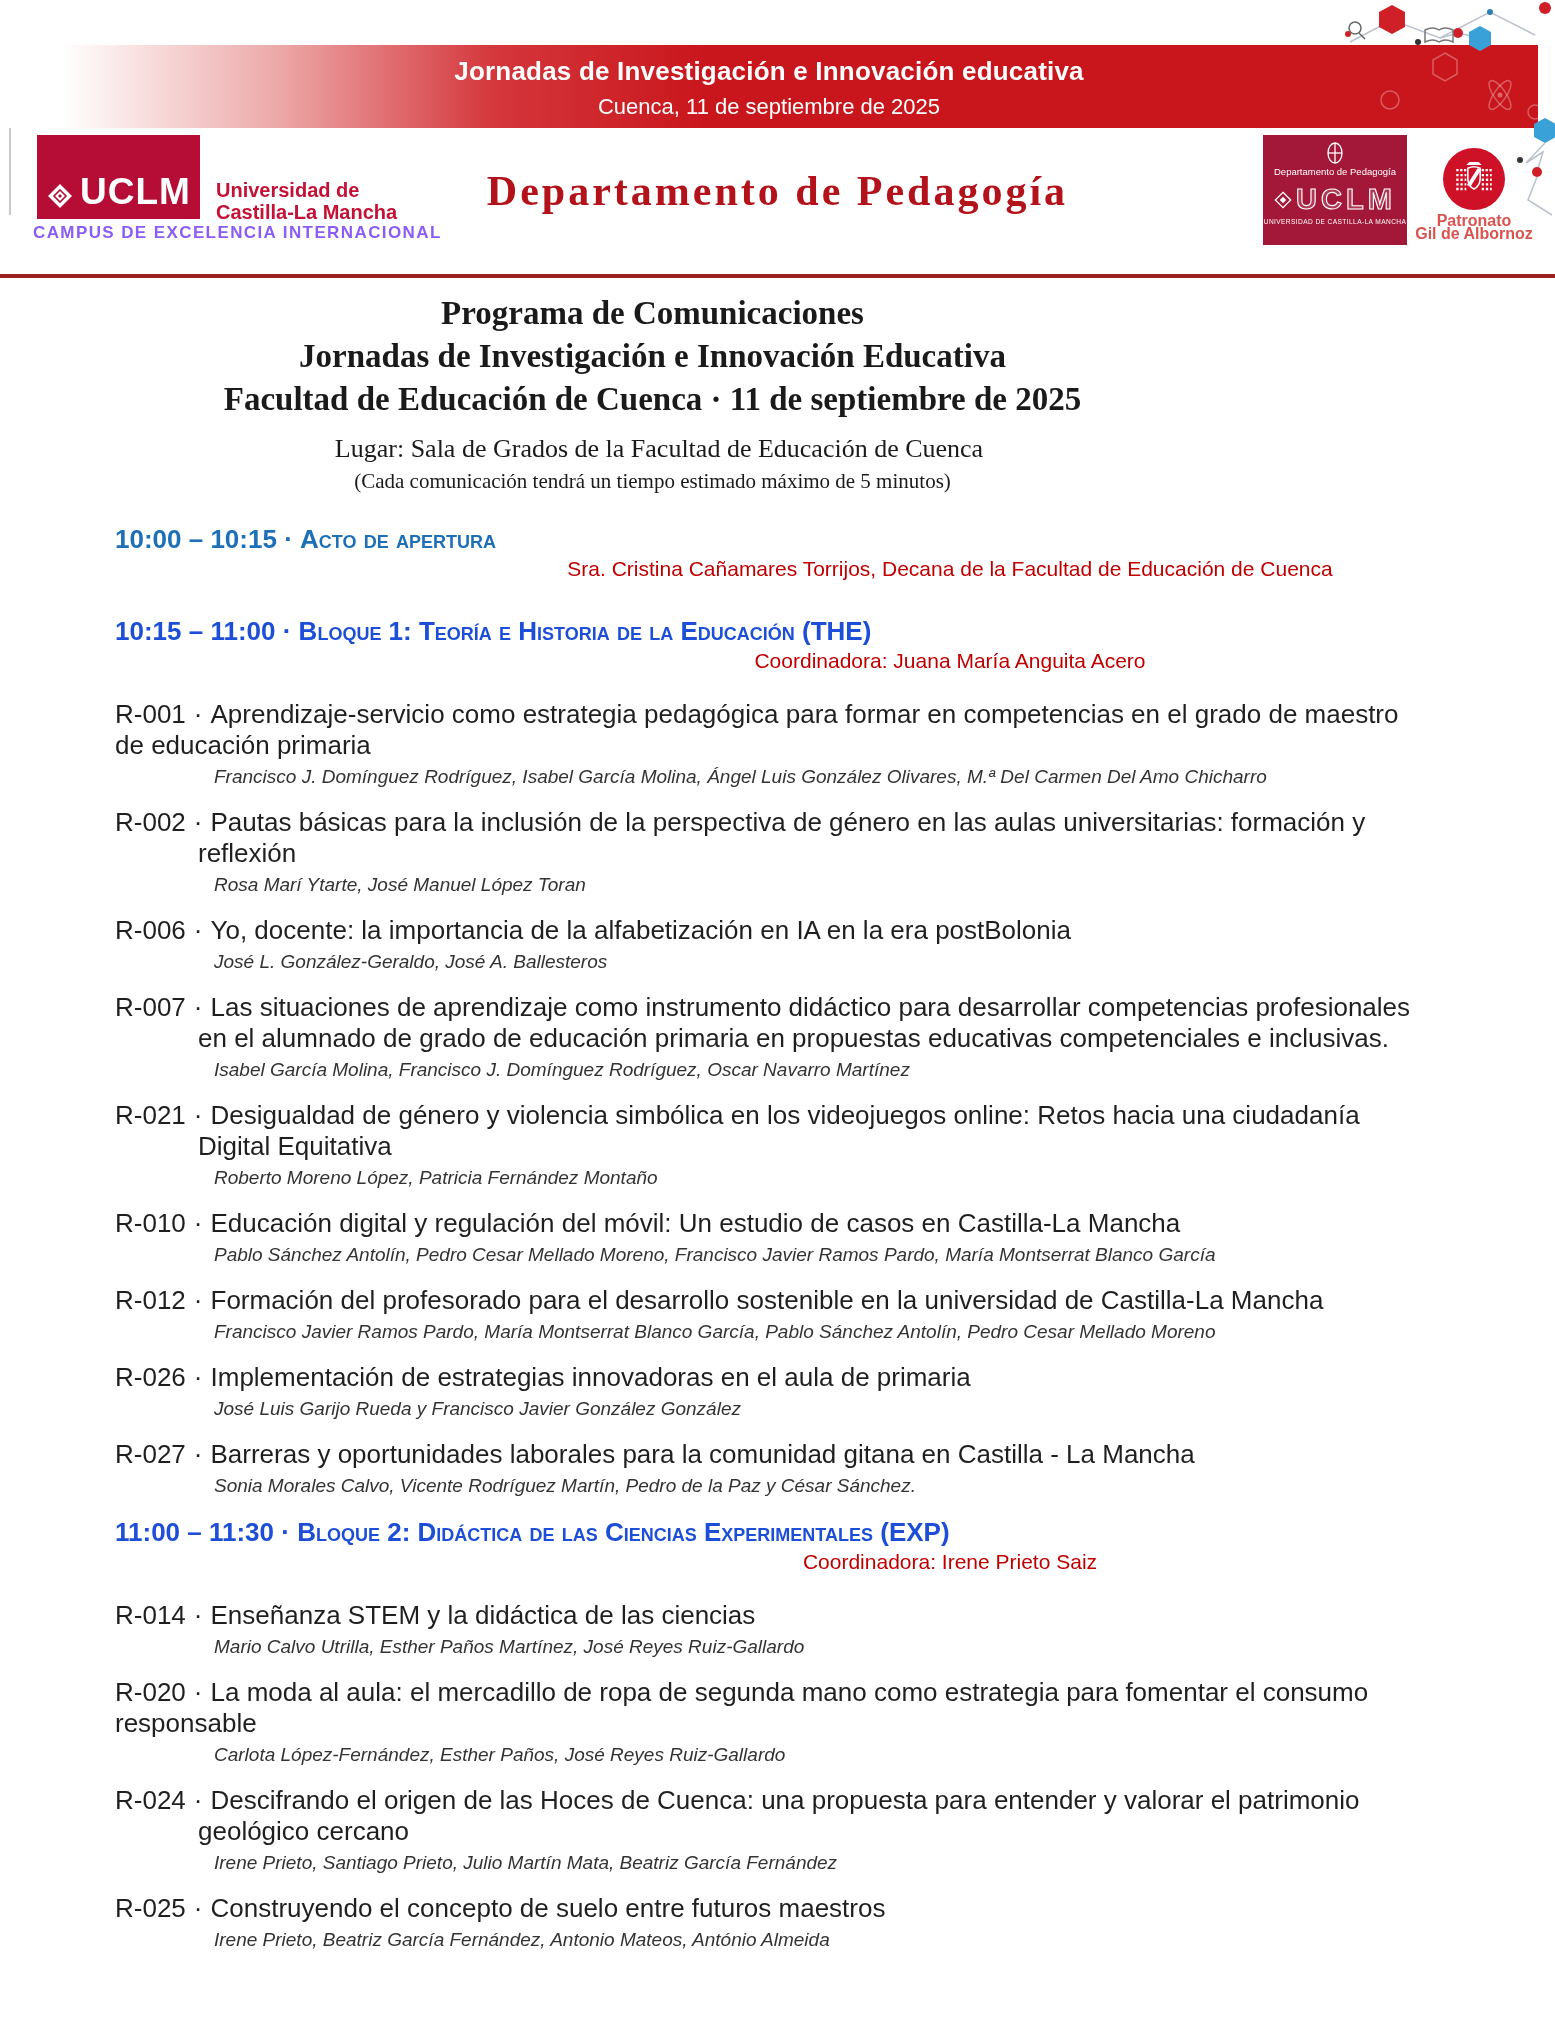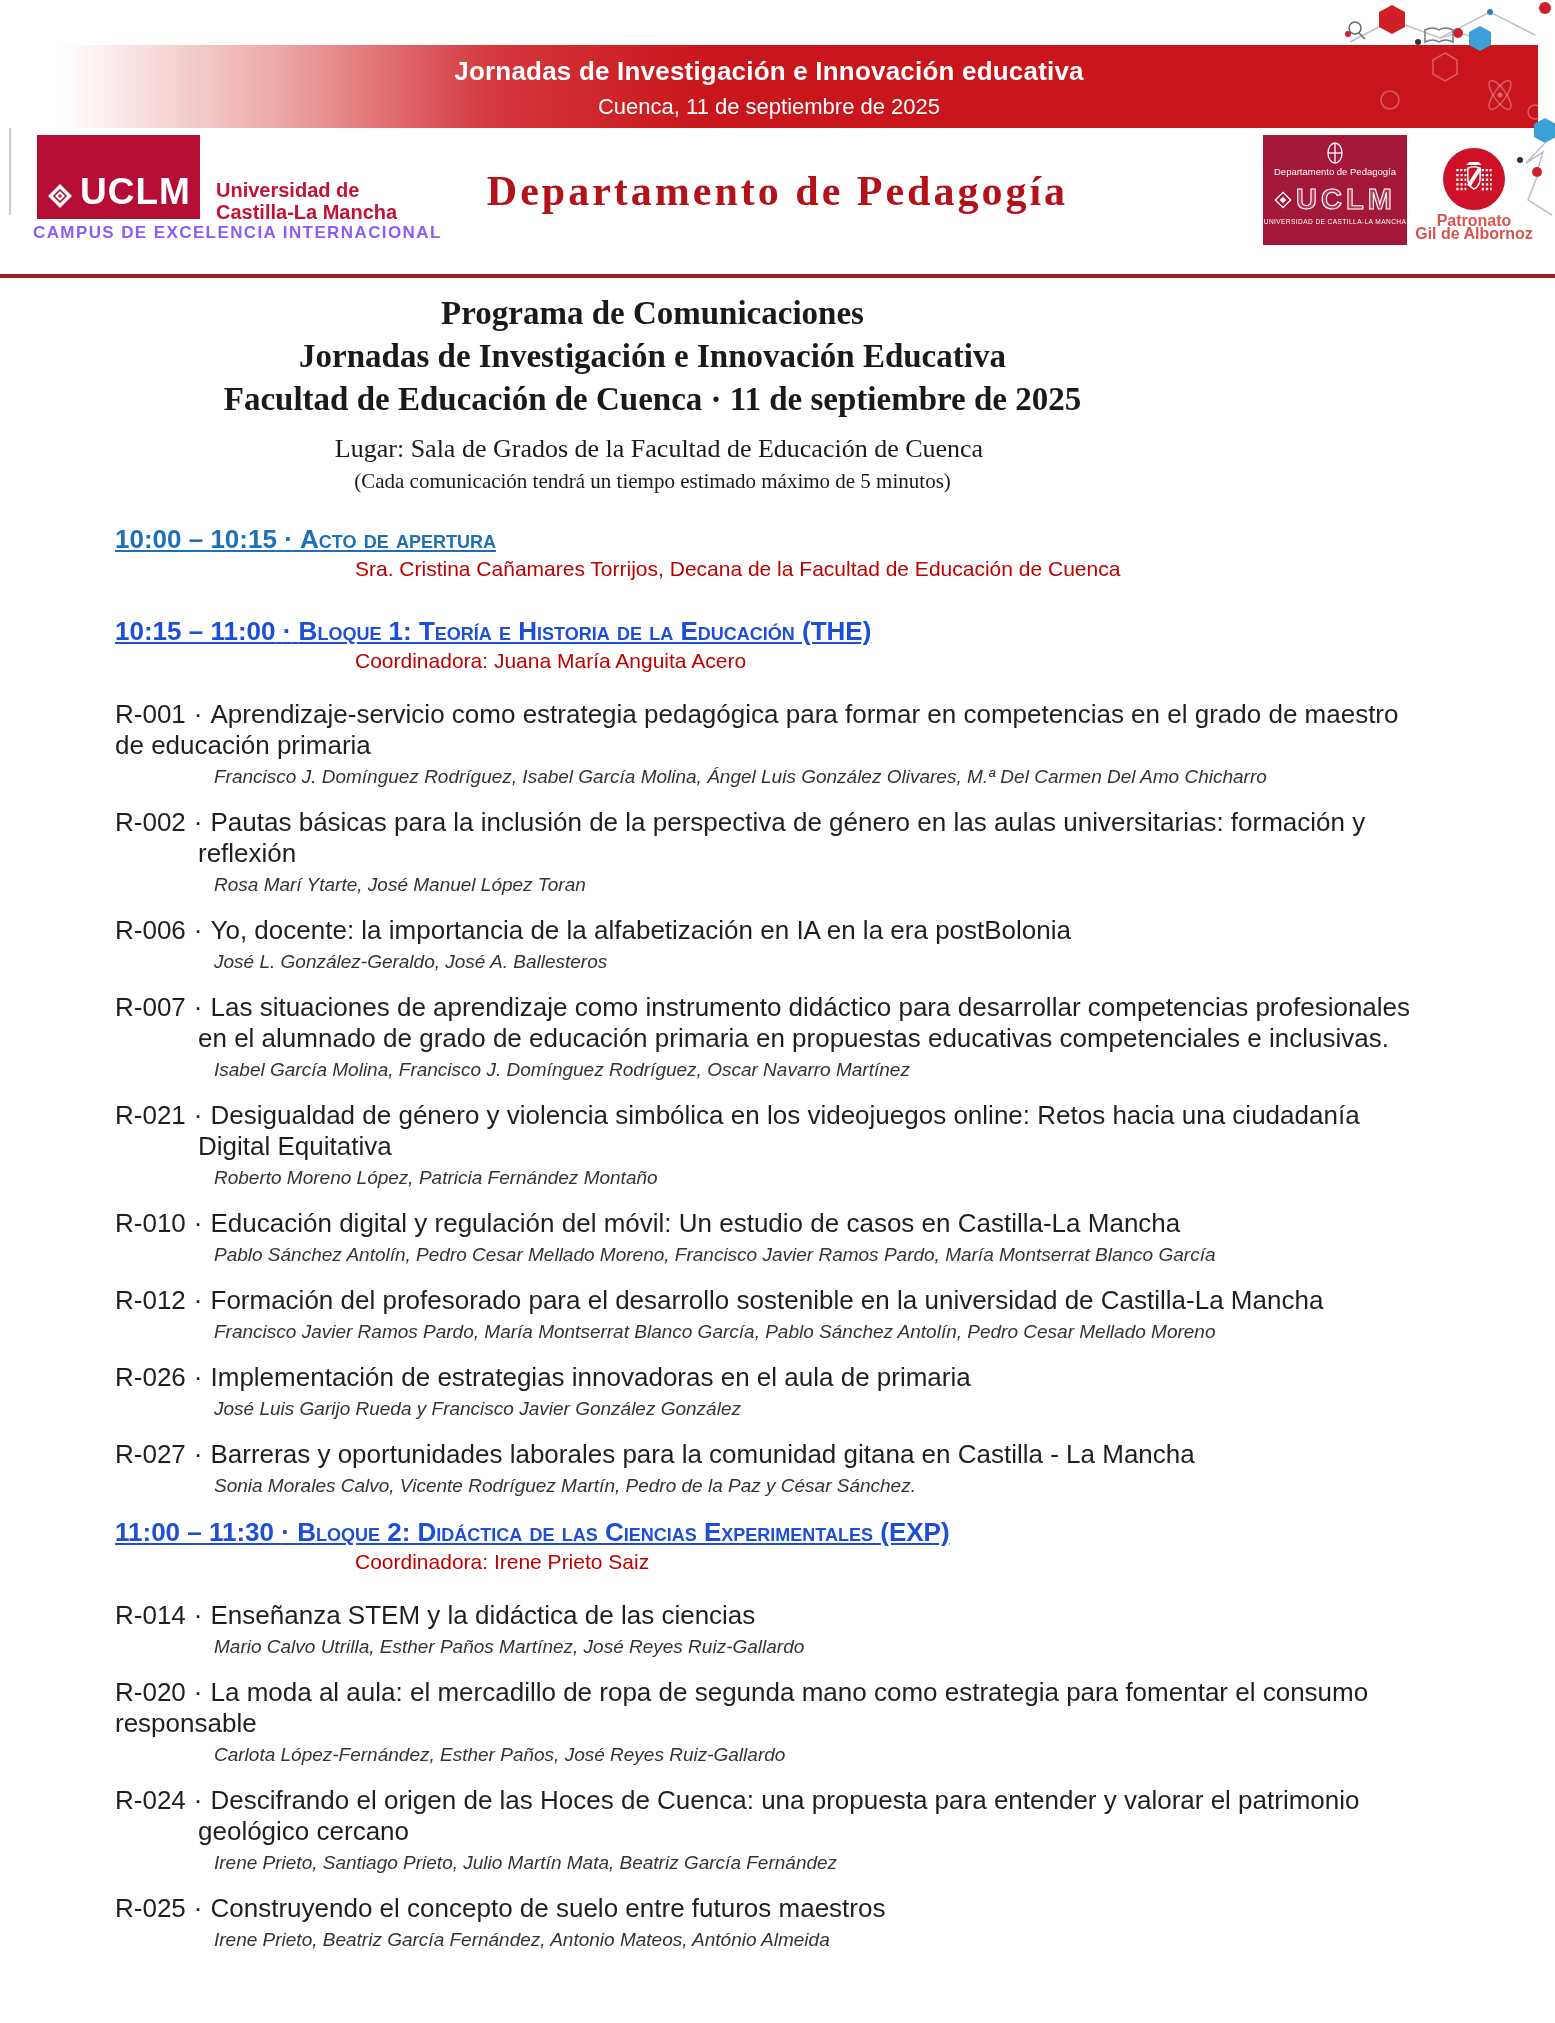--- a/index.html
+++ b/index.html
@@ -42,25 +42,25 @@
 
   
   .headings{position:absolute;left:0;top:292px;width:1305px;text-align:center;
     font-family:"Liberation Serif",serif;color:#1a1a1a;}
   .h-line{font-size:33px;font-weight:bold;line-height:43px;}
   .h-place{font-size:26px;margin-top:13px;padding-left:13px;}
   .h-note{font-size:21px;margin-top:5px;}
 
   
   .schedule{position:absolute;left:115px;top:523px;width:1430px;}
-  .sess-head{font-size:26px;font-weight:bold;line-height:32px;text-decoration:underline;}
+  .sess-head{font-size:26px;font-weight:bold;line-height:32px;}
   .sess-head .sc{font-variant:small-caps;}
   .sess-head.blue{color:#1d6fb8;}
   .sess-head.red{color:#1d4ed8;}
-  .sub-line{margin-left:240px;color:#c00000;font-size:21px;line-height:28px;}
+  .sub-line{margin-left:240px;color:#c00000;font-size:21px;line-height:28px;text-align:center;}
   .after-open{margin-bottom:32px;}
   .after-block{margin-bottom:24px;}
 
   .entry{margin-bottom:17px;}
   .eline{font-size:26px;line-height:31px;color:#1f1f1f;}
   .eline .dot{margin:0 8px;}
   .eline2{font-size:26px;line-height:31px;color:#1f1f1f;}
   .eline2.indent{margin-left:83px;}
   .eline2.flush{margin-left:0;}
   .authors{margin-left:99px;margin-top:3px;font-size:19px;line-height:26px;font-style:italic;color:#333333;}

